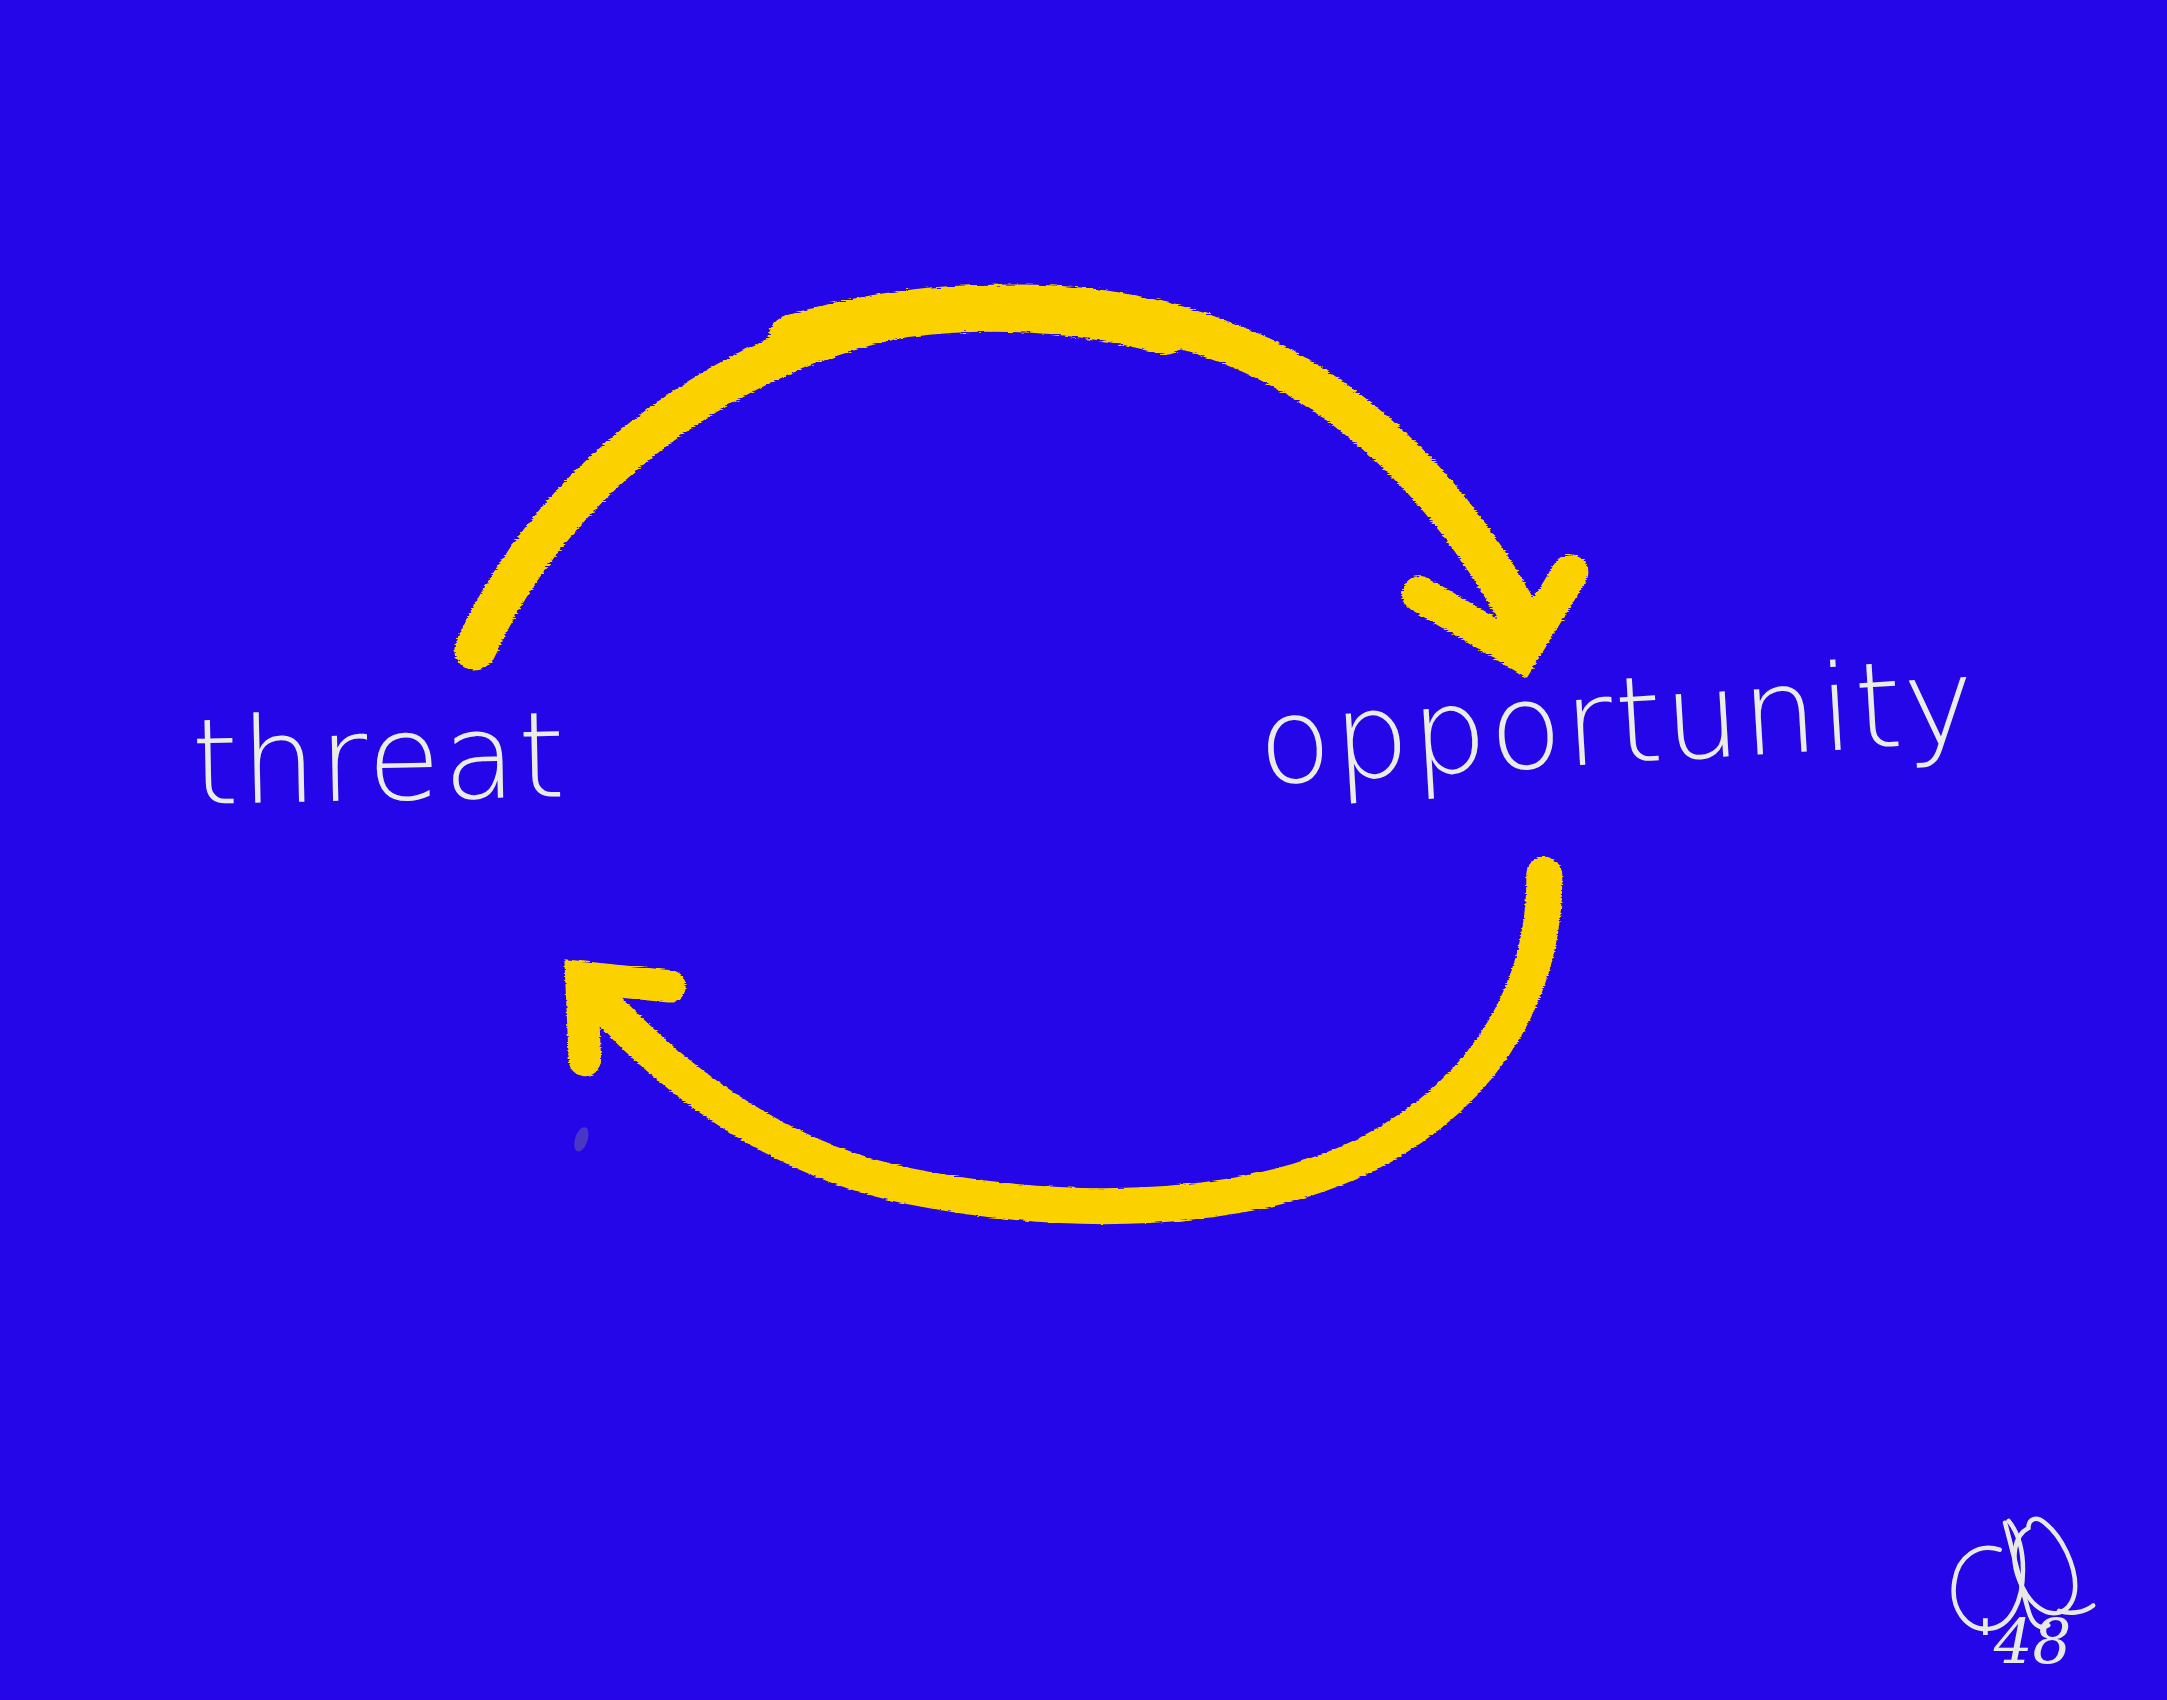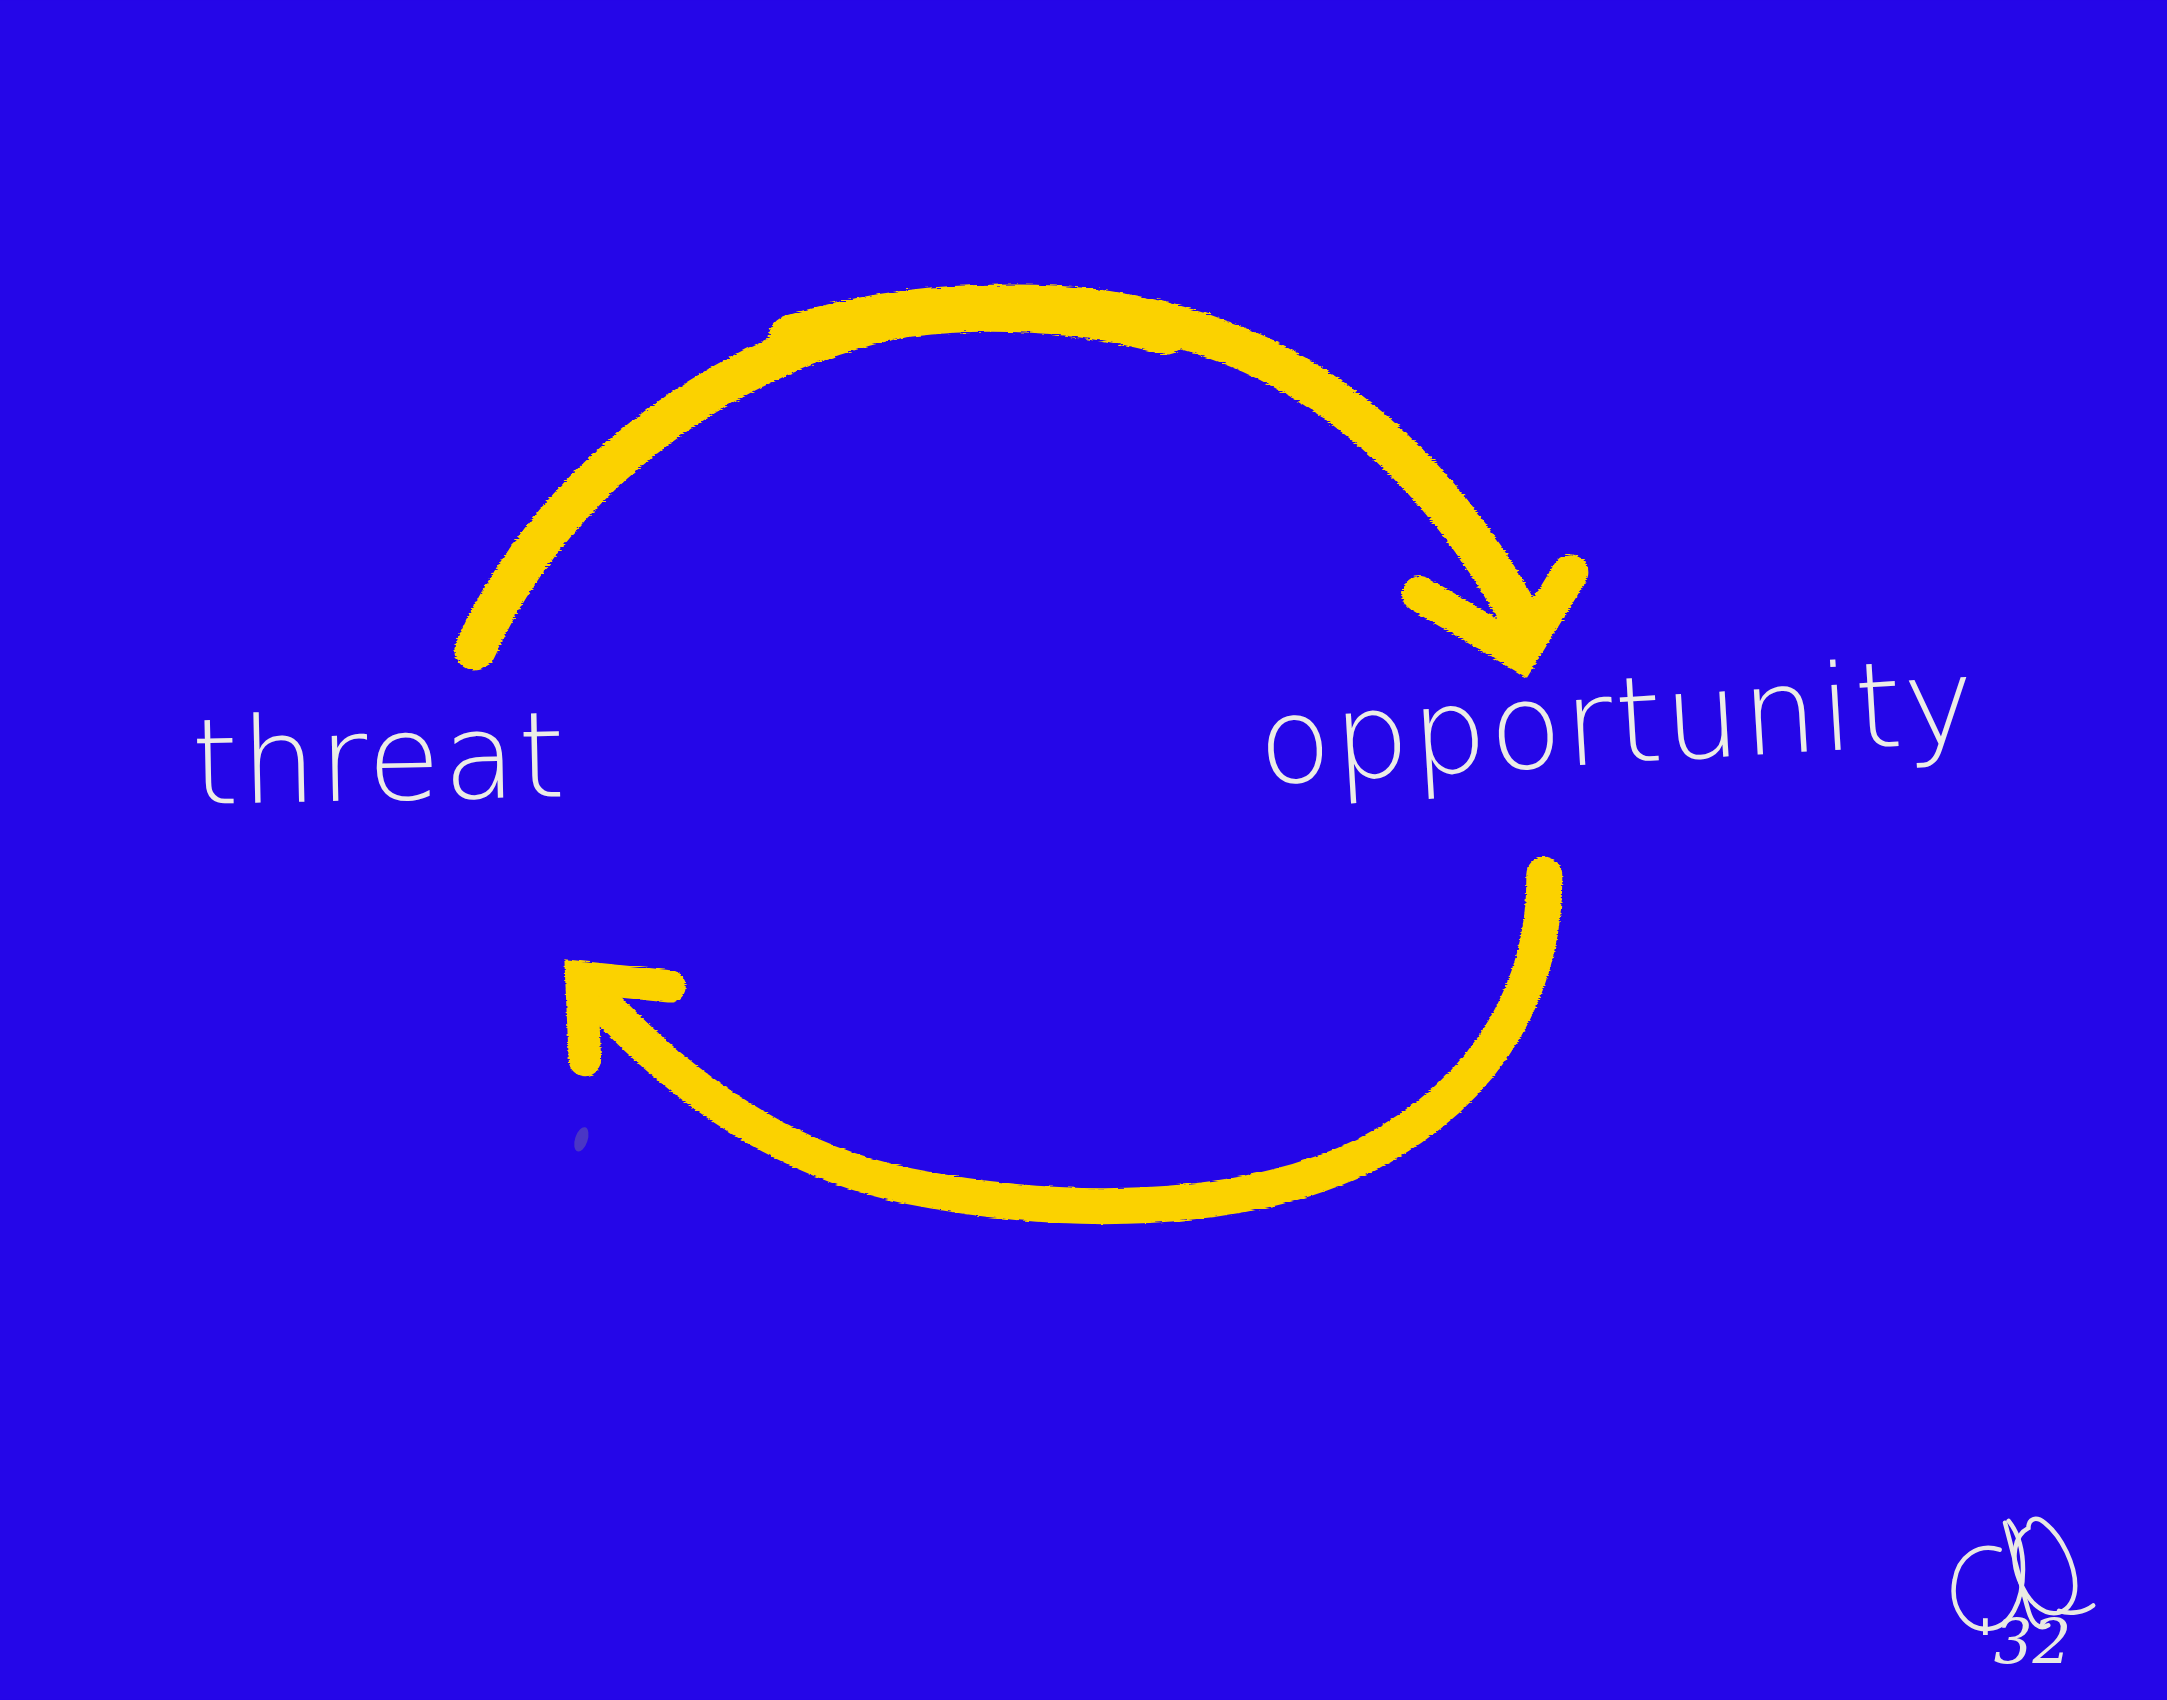--- a/index.html
+++ b/index.html
@@ -133,16 +133,16 @@
 
       <path d="M 2288 1790
                C 2300 1794, 2316 1792, 2326 1784" fill="none" stroke="#e9e9e3" stroke-width="5" stroke-linecap="round"></path>
     </g>
   </svg>
 
   <div id="label-threat" class="hand-label">threat</div>
 
   <div id="label-opportunity" class="hand-label">opportunity</div>
 
-  <div id="signature-year">'32</div>
+  <div id="signature-year">'48</div>
 
 </div>
 
 
 </body></html>

